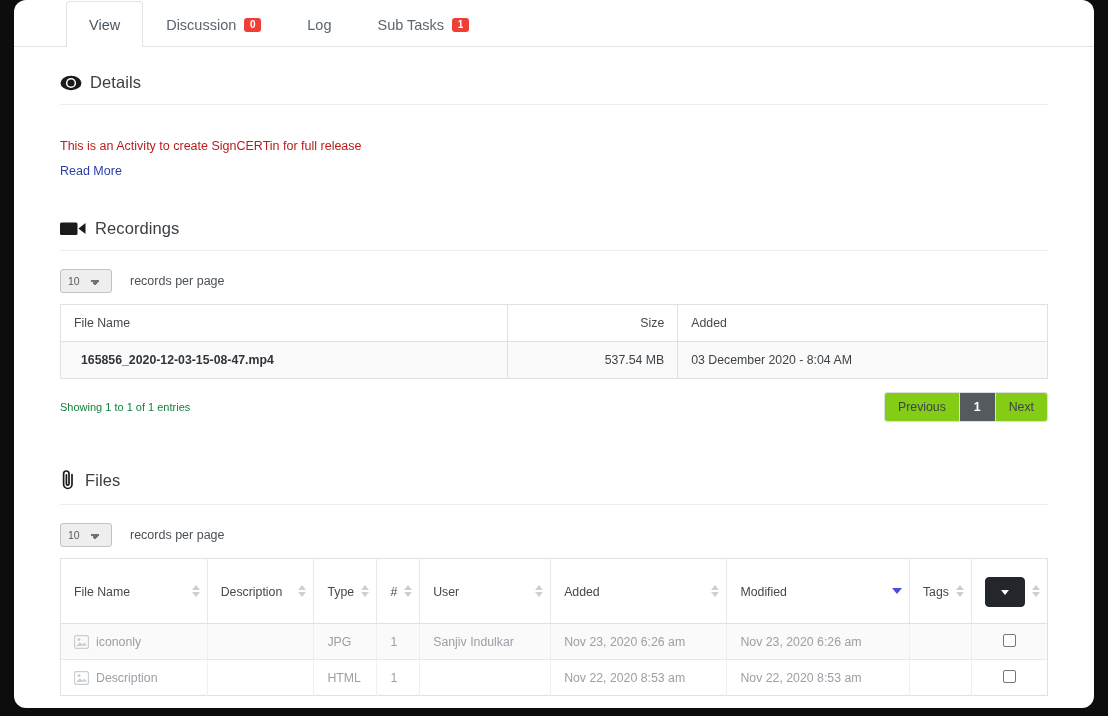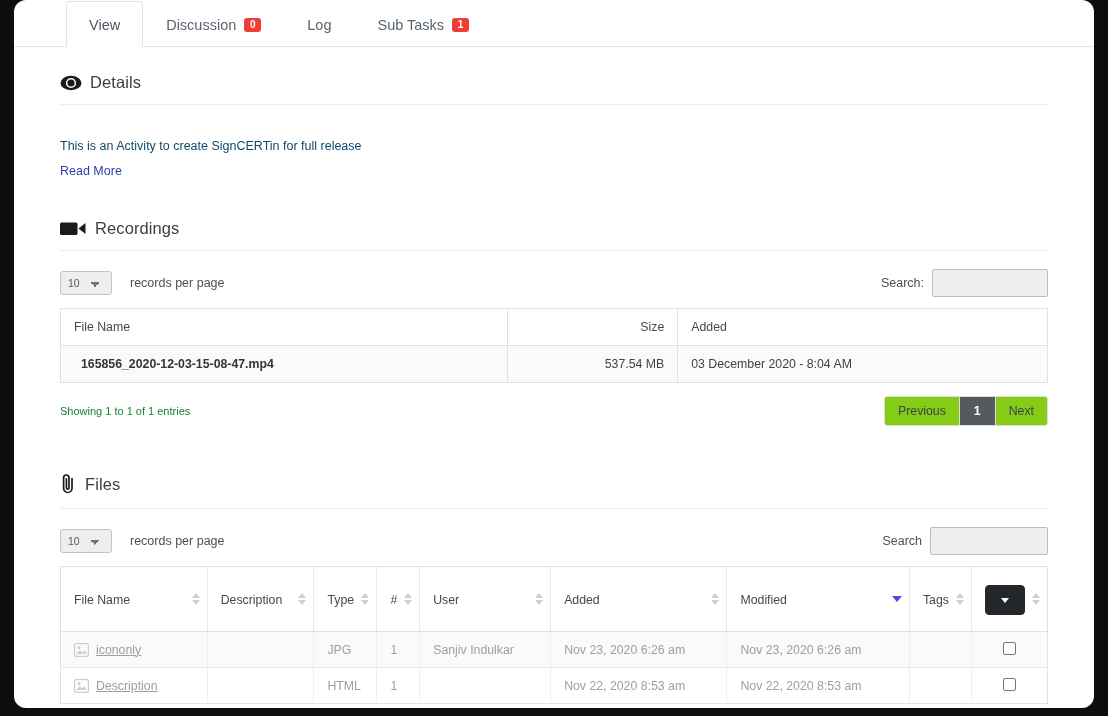--- a/index.html
+++ b/index.html
@@ -86,21 +86,21 @@
   .section-title {
     font-size: 16.5px;
     color: #3b4045;
     letter-spacing: .1px;
   }
   .sec-icon { display: flex; align-items: center; color: #1b1b1b; }
 
   .details-text {
     margin-top: 34px;
     font-size: 12.5px;
-    color: #0c4a6e;
+    color: #b91c1c;
   }
   .read-more {
     display: inline-block;
     margin-top: 11px;
     font-size: 12.5px;
     font-weight: 400;
     color: #2a3ea8;
     text-decoration: none;
     cursor: pointer;
   }
@@ -241,21 +241,21 @@
   }
 
   .img-ph {
     display: inline-flex;
     align-items: center;
     justify-content: center;
     width: 15px; height: 14px;
     margin-right: 7px;
     vertical-align: -2px;
   }
-  .name-cell { display: flex; align-items: flex-end; text-decoration: underline; }
+  .name-cell { display: flex; align-items: flex-end; }
 
   .chk {
     width: 13px; height: 13px;
     border: 1px solid #767676;
     border-radius: 2px;
     background: #fff;
     display: inline-block;
     cursor: pointer;
   }
   .center { text-align: center; }
@@ -346,24 +346,20 @@
 
       <div class="tbl-controls">
         <div class="len-wrap">
           <select class="len-select">
             <option>10</option>
             <option>25</option>
             <option>50</option>
             <option>100</option>
           </select>
           <span class="len-label">records per page</span>
-        </div>
-        <div class="search-wrap">
-          <span class="search-label">Search:</span>
-          <input class="search-input rec" type="text" placeholder="" style="">
         </div>
       </div>
 
       <table class="tbl rec-tbl">
         <thead>
           <tr>
             <th class="c-fname">File Name</th>
             <th class="c-size">Size</th>
             <th class="c-added">Added</th>
           </tr>
@@ -400,24 +396,20 @@
 
       <div class="tbl-controls">
         <div class="len-wrap">
           <select class="len-select">
             <option>10</option>
             <option>25</option>
             <option>50</option>
             <option>100</option>
           </select>
           <span class="len-label">records per page</span>
-        </div>
-        <div class="search-wrap">
-          <span class="search-label">Search</span>
-          <input class="search-input files" type="text" placeholder="" style="">
         </div>
       </div>
 
       <table class="tbl files-tbl">
         <thead>
           <tr>
             <th style="width:148px">
               <span>File Name</span>
               <span class="sort-ind">
                   <i class="up"></i>

